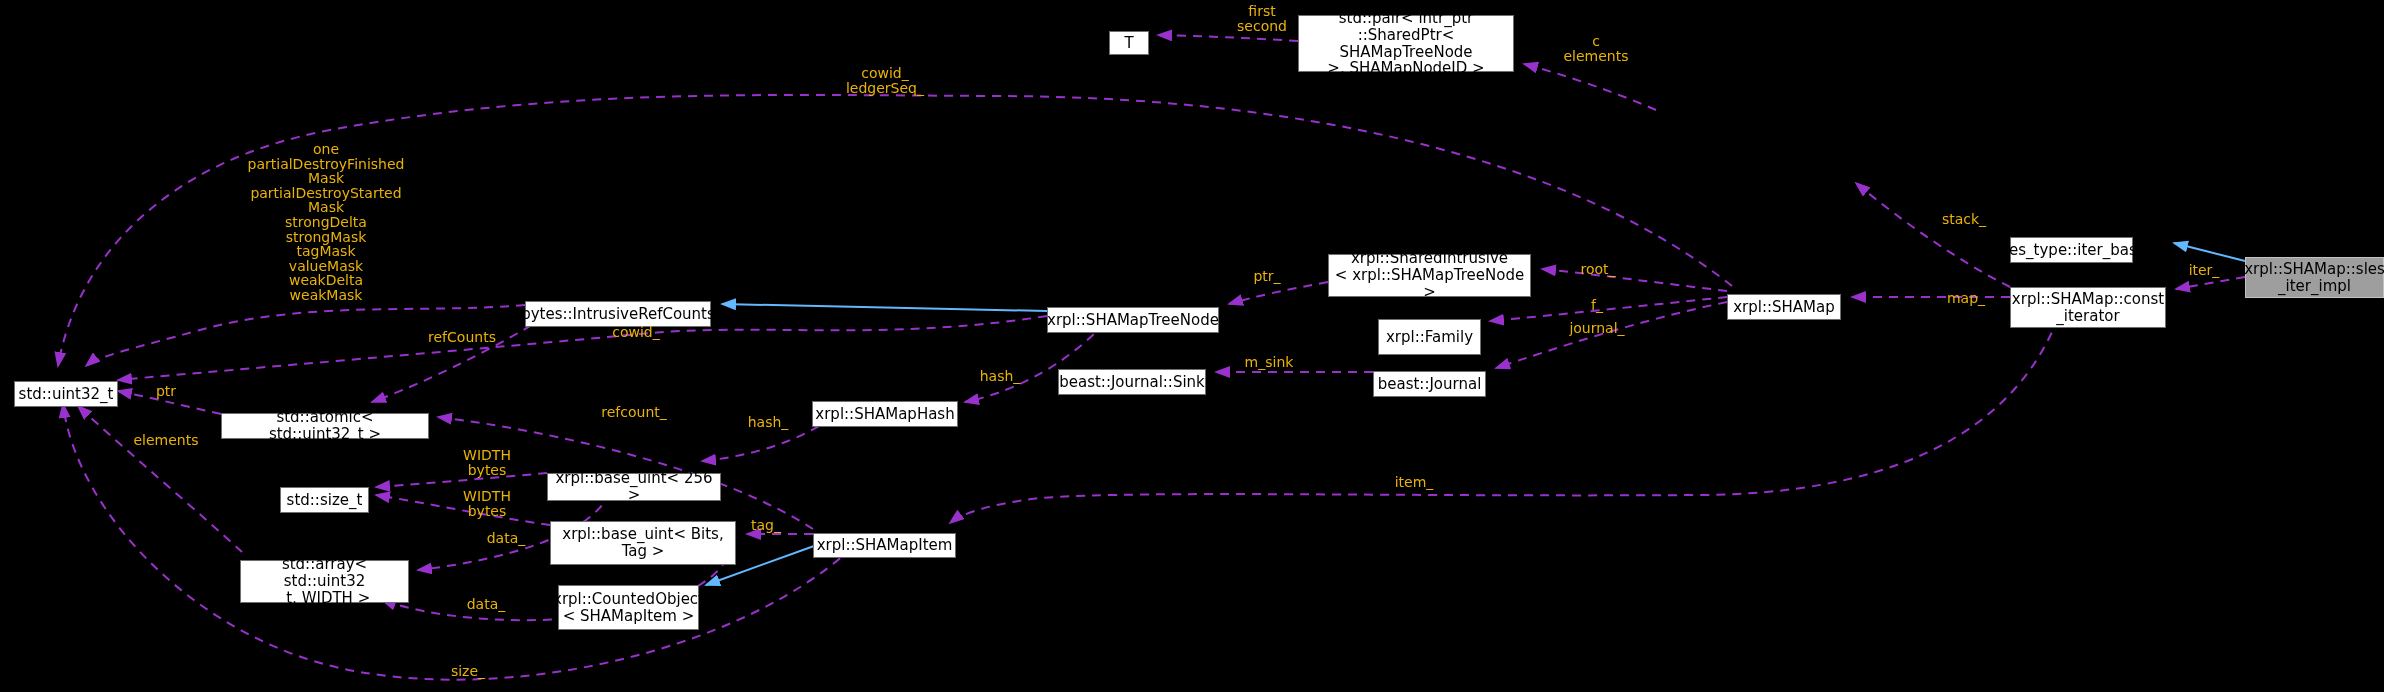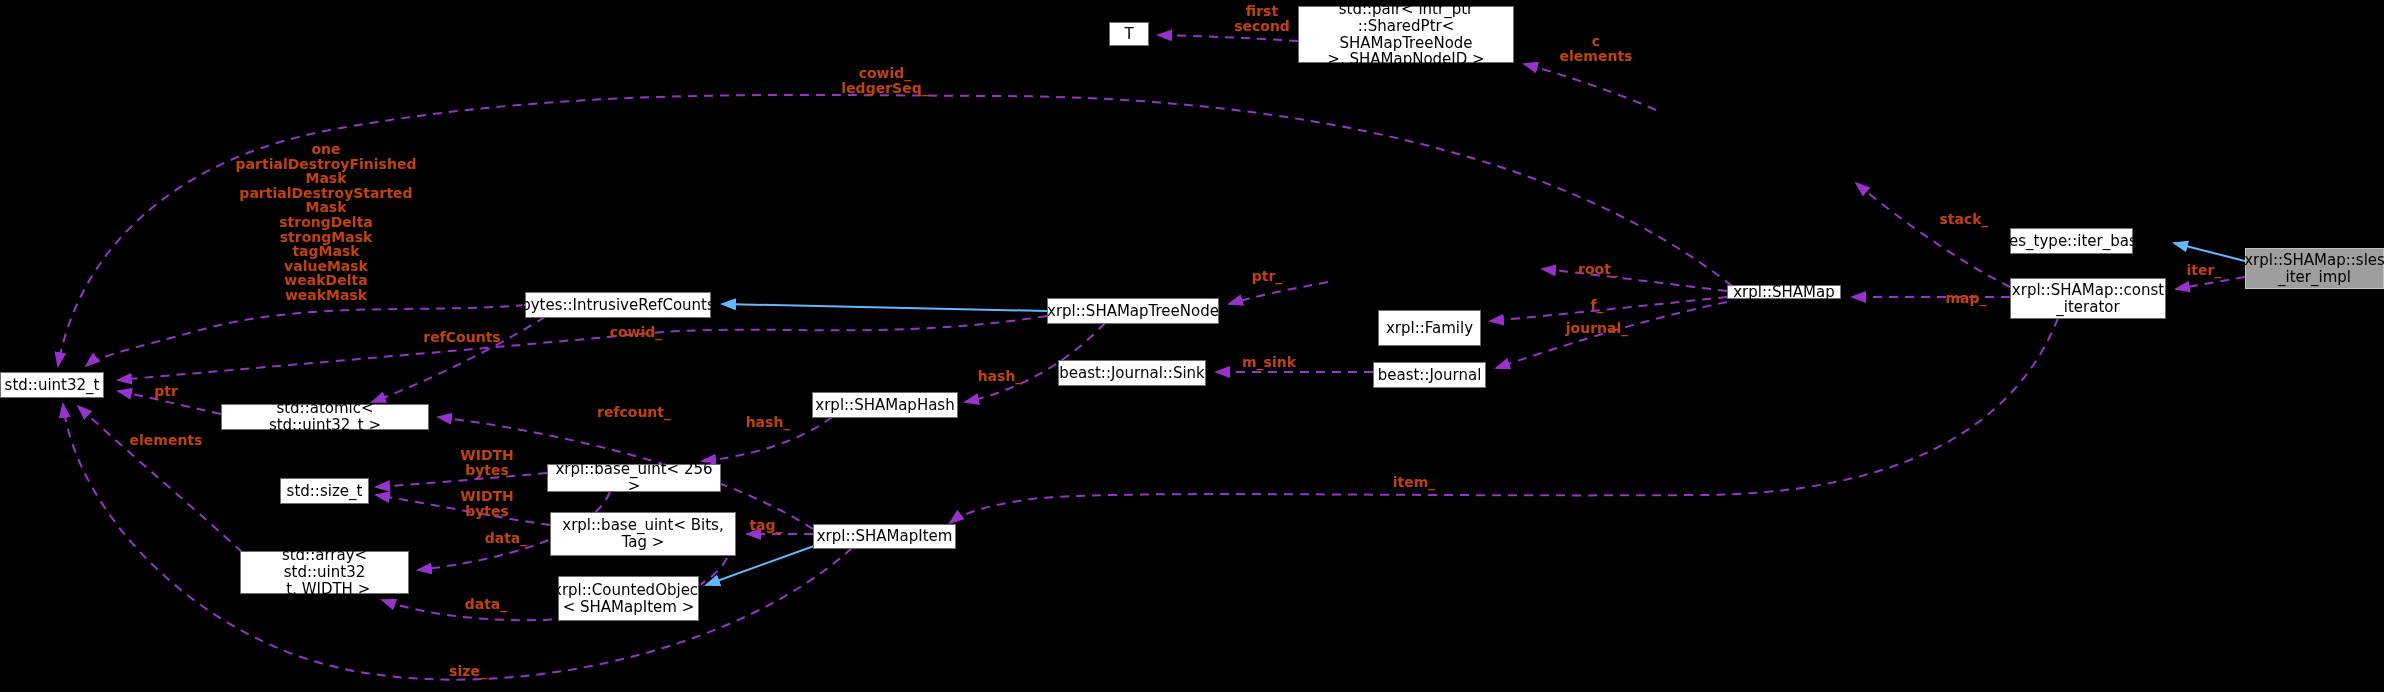--- a/index.html
+++ b/index.html
@@ -4,24 +4,24 @@
 <style>
   html,body{margin:0;padding:0;background:#000;}
   .canvas{position:relative;width:2384px;height:692px;background:#000;overflow:hidden;
           font-family:"DejaVu Sans","Liberation Sans",sans-serif;}
   .edges{position:absolute;left:0;top:0;width:2384px;height:692px;}
   .e{fill:none;stroke:#9932cc;stroke-width:2;stroke-dasharray:9 7;}
   .b{fill:none;stroke:#63b8ff;stroke-width:2;}
   .node{position:absolute;display:flex;align-items:center;justify-content:center;
         box-sizing:border-box;background:#ffffff;color:#000;border:1px solid #6e6e6e;
         font-size:15px;line-height:1.12;text-align:center;white-space:pre-line;
-        padding:1px 5px;cursor:pointer;}
+        padding:1px 5px;cursor:pointer;margin-top:9px;}
   .node.focus{background:#9e9e9e;border-color:#c2c2c2;}
-  .elabel{position:absolute;transform:translateX(-50%);color:#c2410c;font-size:14px;
-          line-height:14.6px;text-align:center;white-space:pre-line;font-weight:bold;}
+  .elabel{position:absolute;transform:translateX(-50%);color:#eab308;font-size:14px;
+          line-height:14.6px;text-align:center;white-space:pre-line;}
 </style>
 </head>
 <body>
 
 <div class="canvas">
 
   <svg class="edges" width="2384" height="692" viewBox="0 0 2384 692">
     <defs>
       <marker id="ap" markerWidth="16" markerHeight="12" refX="14" refY="6" orient="auto" markerUnits="userSpaceOnUse">
         <path d="M0,0 L16,6 L0,12 Z" fill="#9932cc"></path>
@@ -63,27 +63,29 @@
 
   <div class="node" style="left:1109px;top:22px;width:40px;height:24px">T</div>
   <div class="node" style="left:1298px;top:6px;width:216px;height:57px">std::pair&lt; intr_ptr
 ::SharedPtr&lt; SHAMapTreeNode
  &gt;, SHAMapNodeID &gt;</div>
   <div class="node" style="left:2010px;top:228px;width:123px;height:26px">sles_type::iter_base</div>
   <div class="node focus" style="left:2245px;top:248px;width:139px;height:41px">xrpl::SHAMap::sles
 _iter_impl</div>
   <div class="node" style="left:2010px;top:278px;width:156px;height:41px">xrpl::SHAMap::const
 _iterator</div>
-  <div class="node" style="left:1727px;top:285px;width:114px;height:14px">xrpl::SHAMap</div>
+  <div class="node" style="left:1727px;top:285px;width:114px;height:26px">xrpl::SHAMap</div>
+  <div class="node" style="left:1328px;top:245px;width:203px;height:43px">xrpl::SharedIntrusive
+&lt; xrpl::SHAMapTreeNode &gt;</div>
   <div class="node" style="left:1378px;top:310px;width:103px;height:36px">xrpl::Family</div>
   <div class="node" style="left:1373px;top:362px;width:113px;height:26px">beast::Journal</div>
   <div class="node" style="left:1047px;top:298px;width:172px;height:26px">xrpl::SHAMapTreeNode</div>
   <div class="node" style="left:1058px;top:360px;width:148px;height:26px">beast::Journal::Sink</div>
   <div class="node" style="left:525px;top:292px;width:186px;height:26px">bytes::IntrusiveRefCounts</div>
-  <div class="node" style="left:0;top:372px;width:104px;height:26px">std::uint32_t</div>
+  <div class="node" style="left:14px;top:372px;width:104px;height:26px">std::uint32_t</div>
   <div class="node" style="left:221px;top:404px;width:208px;height:26px">std::atomic&lt; std::uint32_t &gt;</div>
   <div class="node" style="left:812px;top:392px;width:146px;height:26px">xrpl::SHAMapHash</div>
   <div class="node" style="left:280px;top:478px;width:89px;height:26px">std::size_t</div>
   <div class="node" style="left:547px;top:464px;width:174px;height:28px">xrpl::base_uint&lt; 256 &gt;</div>
   <div class="node" style="left:550px;top:512px;width:186px;height:44px">xrpl::base_uint&lt; Bits,
 Tag &gt;</div>
   <div class="node" style="left:240px;top:551px;width:169px;height:43px">std::array&lt; std::uint32
 _t, WIDTH &gt;</div>
   <div class="node" style="left:813px;top:524px;width:143px;height:25px">xrpl::SHAMapItem</div>
   <div class="node" style="left:558px;top:576px;width:141px;height:45px">xrpl::CountedObject

